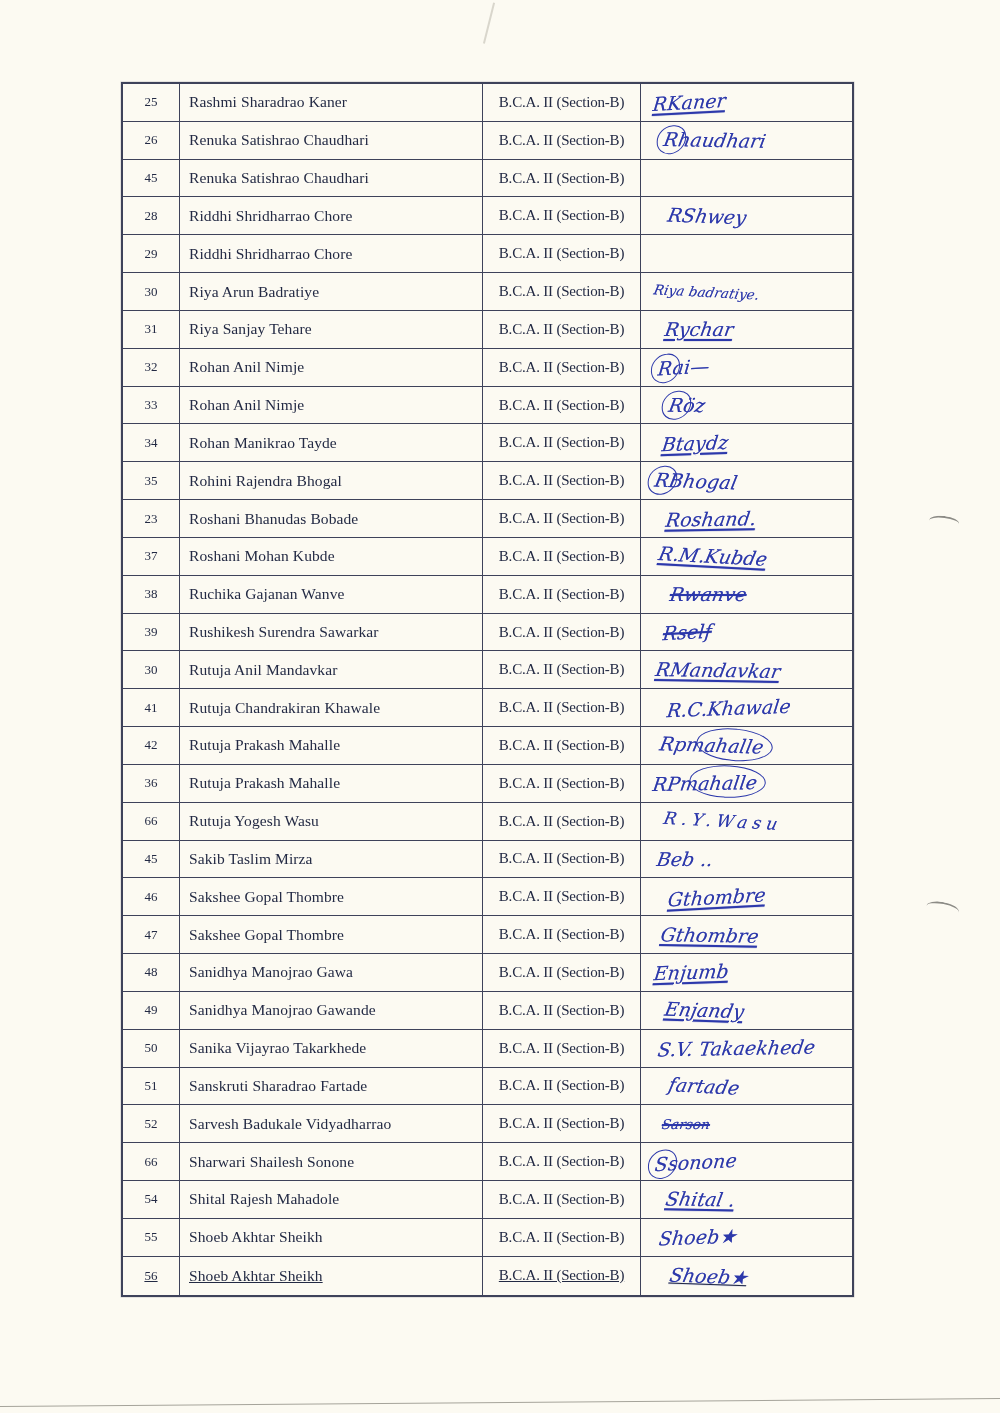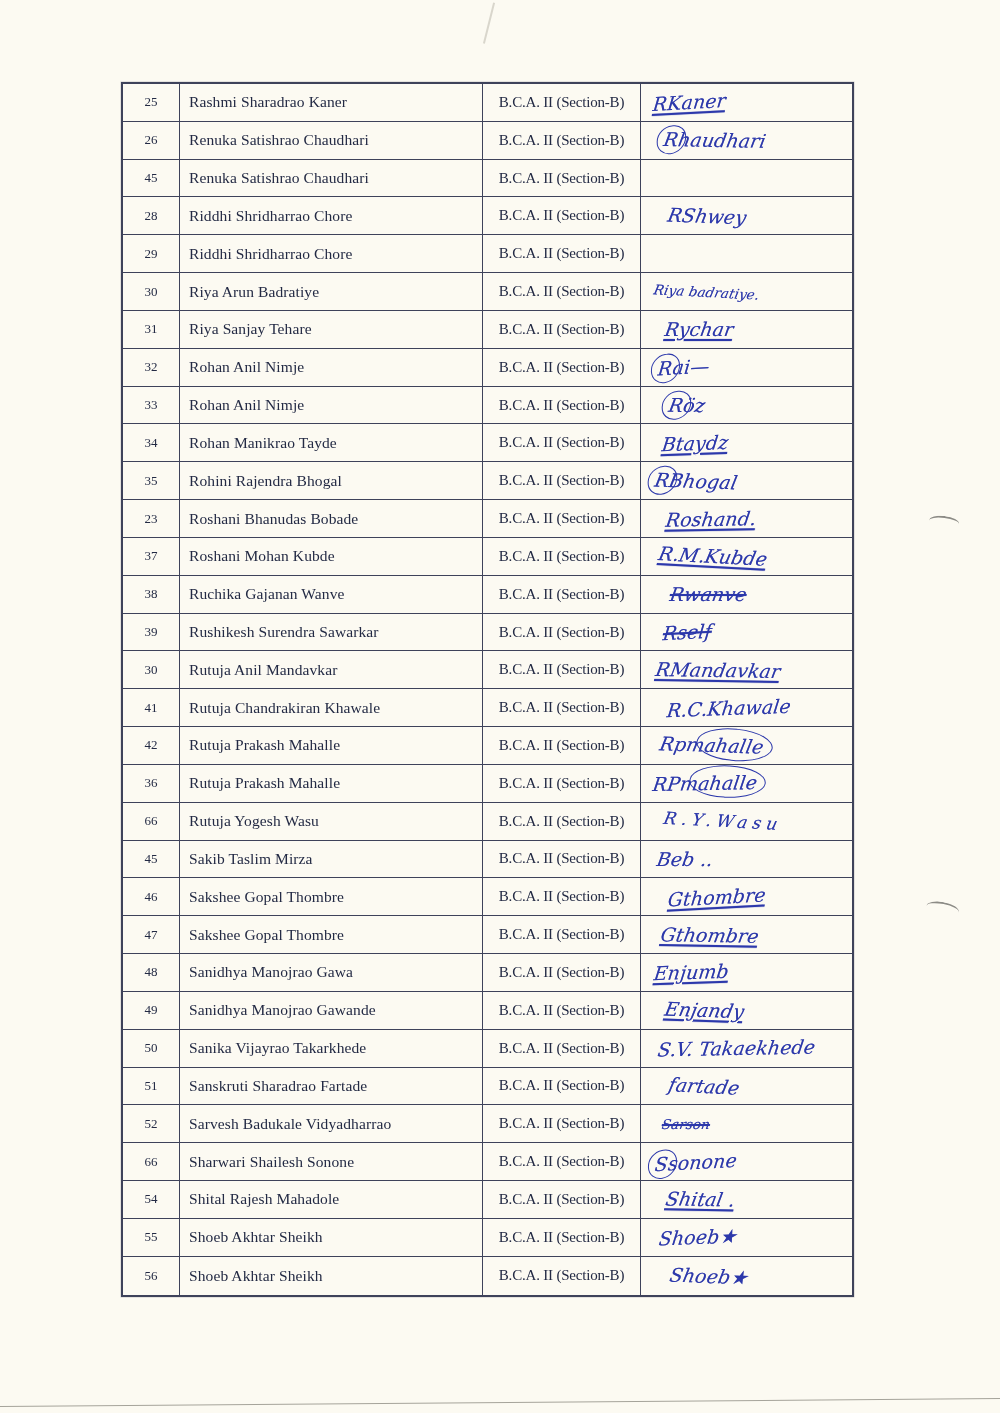--- a/index.html
+++ b/index.html
@@ -29,21 +29,21 @@
   .trow{display:contents;}
   .cell{
     border-right:1.5px solid var(--c-border);
     border-bottom:1.5px solid var(--c-border);
     display:flex;
     align-items:center;
     font-size:15.5px;
     color:var(--c-text);
     letter-spacing:0.1px;
   }
-  .trow:last-child .cell{border-bottom:none;}
+  .trow:last-child .cell{border-bottom:none;text-decoration:underline;}
   .no-cell{justify-content:center;font-size:13px;}
   .name-cell{padding-left:9px;}
   .course-cell{justify-content:center;font-size:15px;letter-spacing:-0.2px;}
   .sig-cell{border-right:none;padding-left:12px;overflow:visible;position:relative;}
   
   .sig{
     font-family:"DejaVu Serif", serif;
     font-style:italic;
     font-size:19px;
     color:var(--c-ink);

